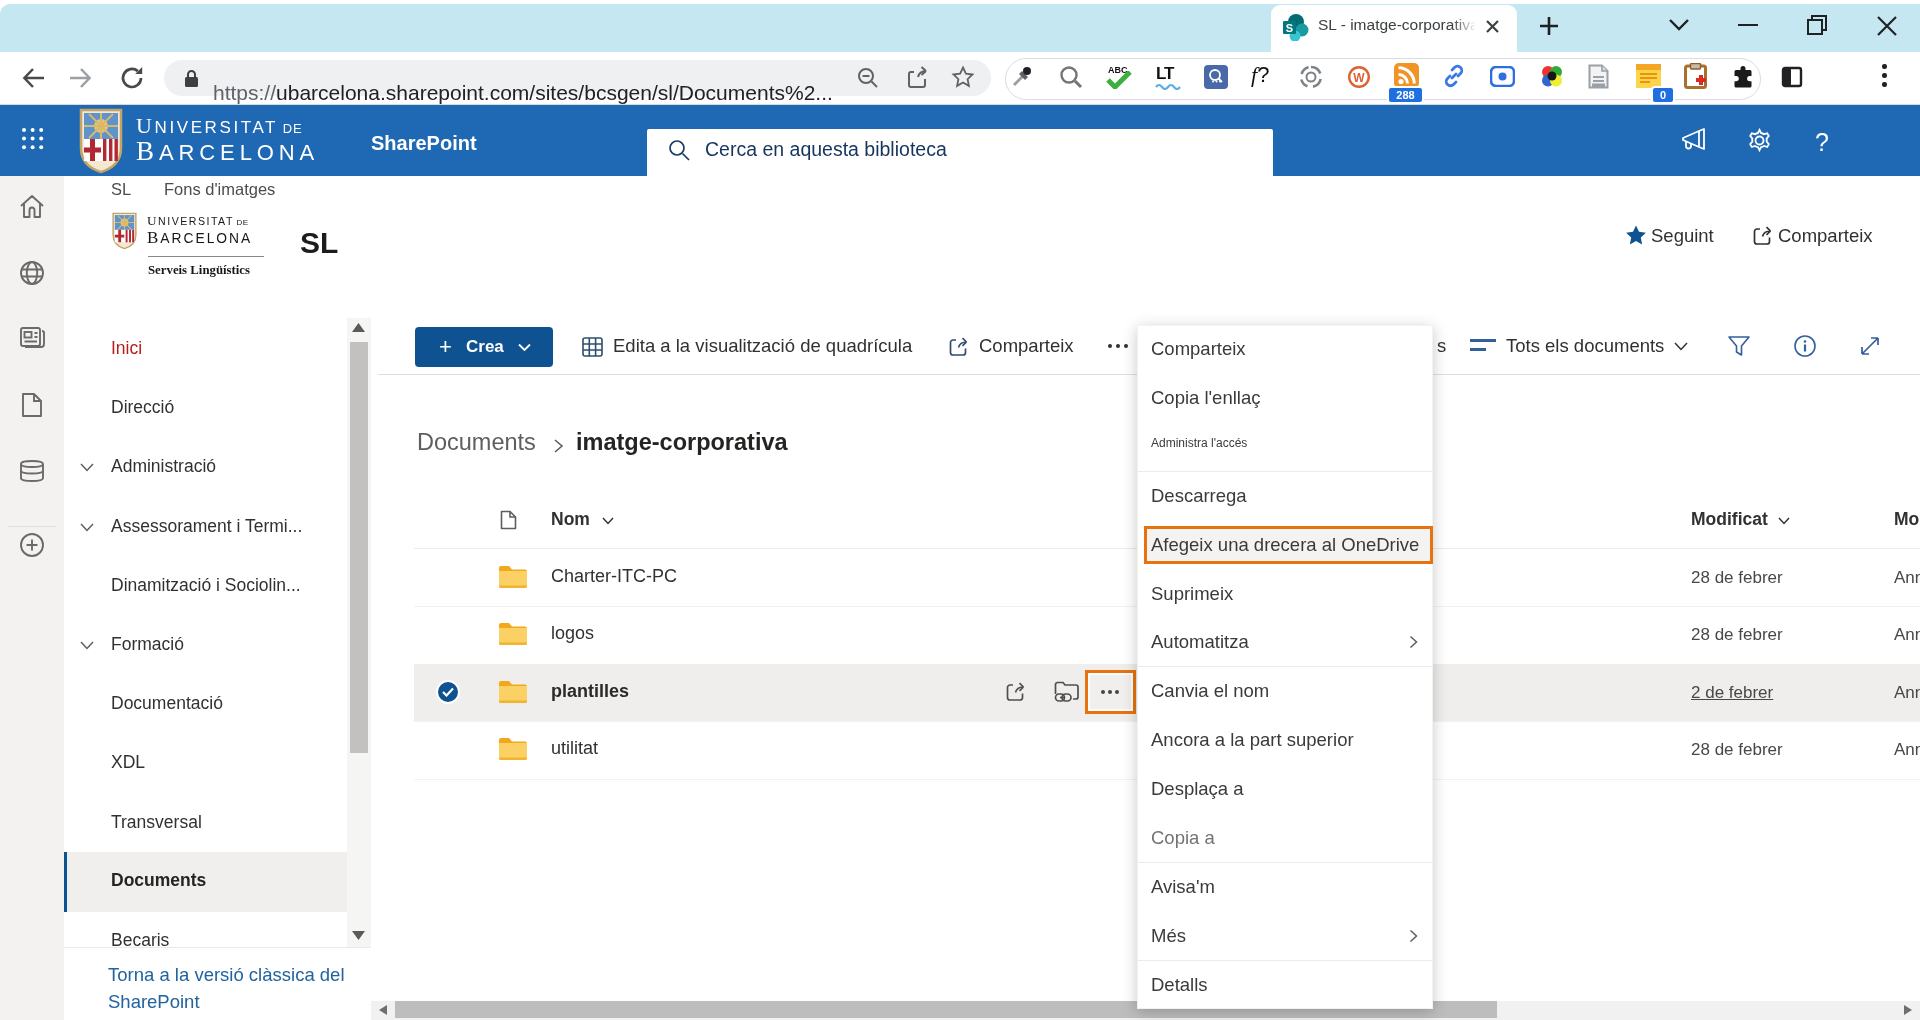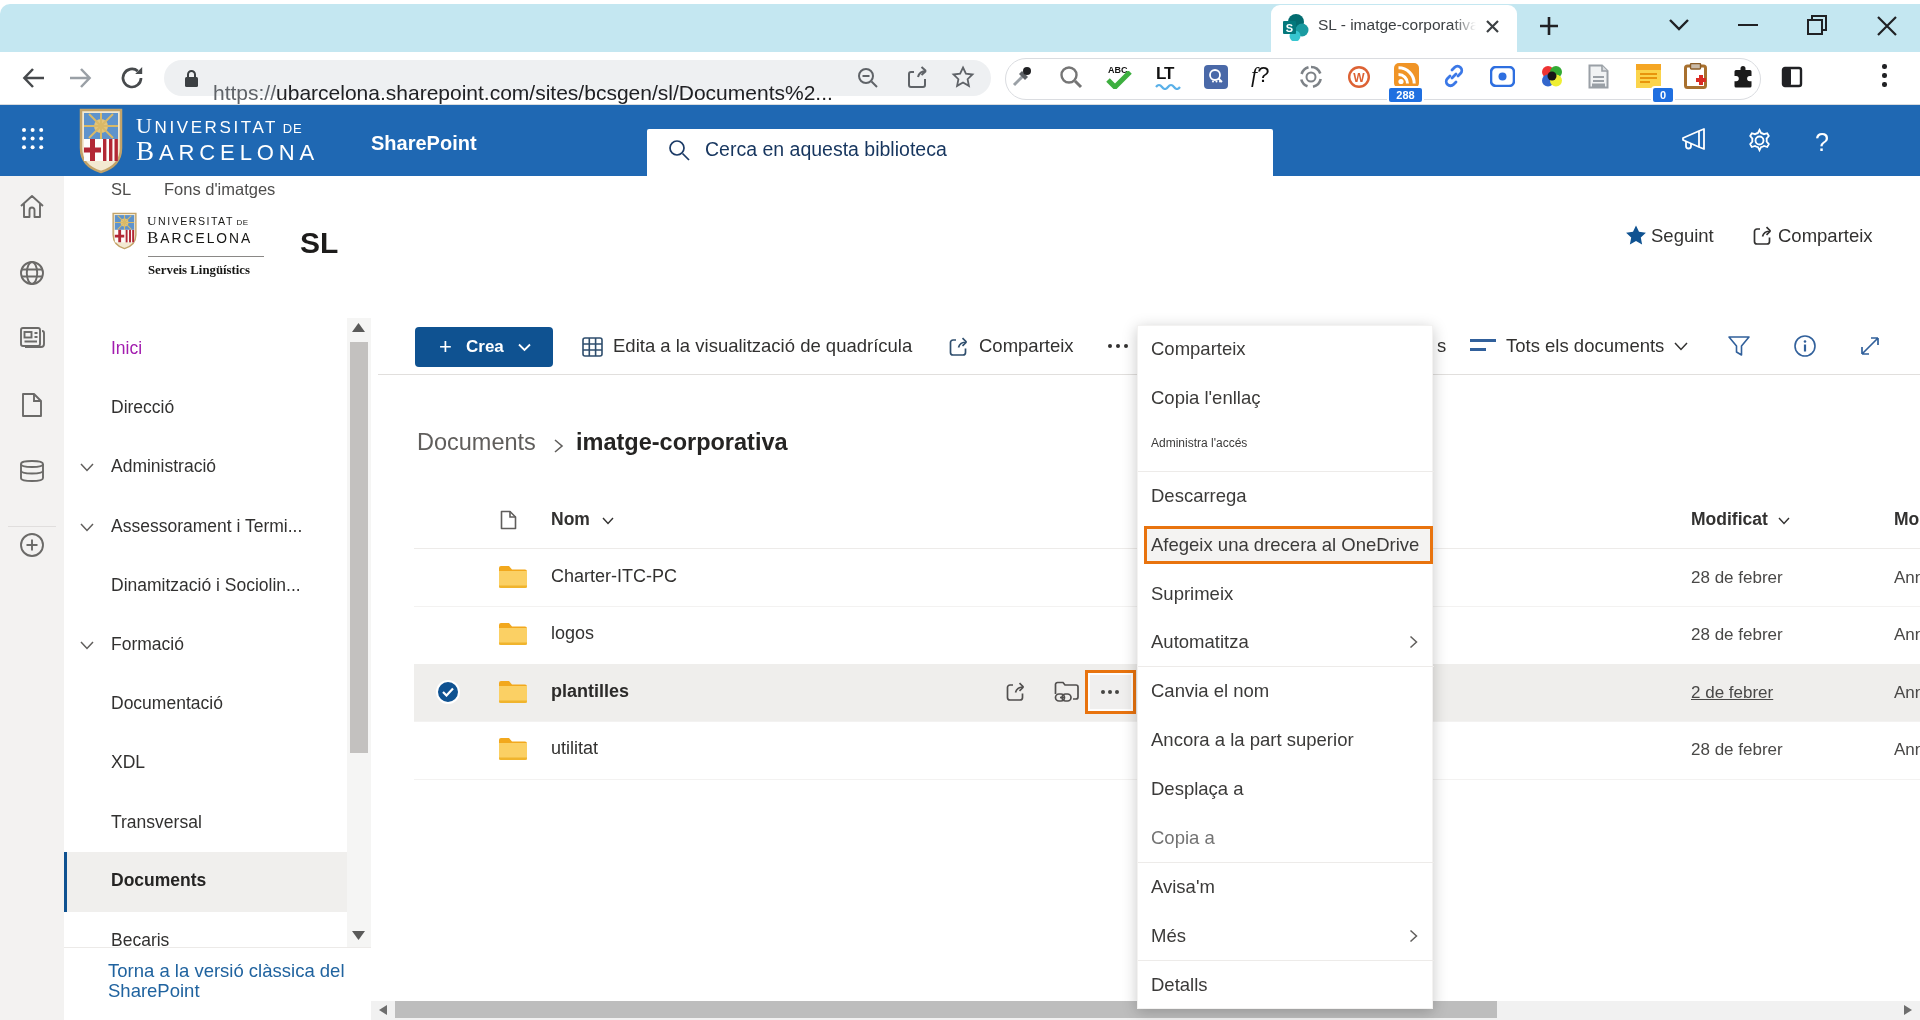--- a/index.html
+++ b/index.html
@@ -317,21 +317,21 @@
       </svg>
   <div class="abs" style="left:1587px;top:49px;font-size:18.5px;color:#323130;">Seguint</div>
   <svg class="abs" style="left:1687px;top:48px;" width="24" height="24" viewBox="0 0 24 24">
         <path d="M9 5 H6 a2.5 2.5 0 0 0 -2.5 2.5 v10 a2.5 2.5 0 0 0 2.5 2.5 h10 a2.5 2.5 0 0 0 2.5 -2.5 v-4" stroke="#323130" stroke-width="1.7" fill="none"></path>
         <path d="M11.5 12.5 C12.5 8.5 15.5 7 19.5 7 M19.5 7 l-4 -3.8 M19.5 7 l-4 3.8" stroke="#323130" stroke-width="1.7" fill="none"></path>
       </svg>
   <div class="abs" style="left:1714px;top:49px;font-size:18.5px;color:#323130;">Comparteix</div>
 </div>
 
 <div class="abs" id="leftnav" style="left:64px;top:318px;width:307px;height:702px;background:#fff;">
-  <div class="abs" style="left:47px;top:20px;font-size:17.5px;color:#a21caf;">Inici</div>
+  <div class="abs" style="left:47px;top:20px;font-size:17.5px;color:#b91c1c;">Inici</div>
   <div class="abs" style="left:47px;top:79px;font-size:17.5px;color:#323130;">Direcció</div>
   <svg class="abs" style="left:16px;top:145px;" width="14" height="9" viewBox="0 0 14 9">
         <path d="M1 1 L7 7.5 L13 1" stroke="#605e5c" stroke-width="1.5" fill="none"></path>
       </svg>
   <div class="abs" style="left:47px;top:138px;font-size:17.5px;color:#323130;">Administració</div>
   <svg class="abs" style="left:16px;top:205px;" width="14" height="9" viewBox="0 0 14 9">
         <path d="M1 1 L7 7.5 L13 1" stroke="#605e5c" stroke-width="1.5" fill="none"></path>
       </svg>
   <div class="abs" style="left:47px;top:198px;font-size:17.5px;color:#323130;">Assessorament i Termi...</div>
   <div class="abs" style="left:47px;top:257px;font-size:17.5px;color:#323130;">Dinamització i Sociolin...</div>
@@ -350,21 +350,21 @@
   <div class="abs" style="left:283px;top:0;width:24px;height:629px;background:#f5f5f4;"></div>
   <svg class="abs" style="left:288px;top:5px;" width="13" height="10" viewBox="0 0 13 10">
         <path d="M0 9 L6.5 0 L13 9 Z" fill="#5a5a59"></path>
       </svg>
   <div class="abs" style="left:286px;top:24px;width:18px;height:411px;background:#c3c1bf;"></div>
   <svg class="abs" style="left:288px;top:612px;" width="13" height="10" viewBox="0 0 13 10">
         <path d="M0 1 L6.5 10 L13 1 Z" fill="#5a5a59"></path>
       </svg>
 
   <div class="abs" style="left:0;top:629px;width:307px;height:1px;background:#eceae8;"></div>
-  <div class="abs" style="left:44px;top:643px;width:250px;font-size:18.5px;line-height:20px;color:#20639f;">Torna a la versió clàssica del SharePoint</div>
+  <div class="abs" style="left:44px;top:643px;width:250px;font-size:18.5px;line-height:27px;color:#20639f;">Torna a la versió clàssica del SharePoint</div>
 </div>
 
 <div class="abs" id="main" style="left:371px;top:318px;width:1549px;height:702px;background:#fff;">
 
   <div class="abs" style="left:7px;top:56px;width:1542px;height:1px;background:#e1dfdd;"></div>
   <div class="abs" style="left:44px;top:9px;width:138px;height:40px;background:#0f5291;border-radius:4px;color:#fff;">
     <div class="abs" style="left:24px;top:7px;font-size:22px;font-weight:300;">+</div>
     <div class="abs" style="left:51px;top:10px;font-size:17px;font-weight:600;">Crea</div>
     <svg class="abs" style="left:103px;top:16px;" width="13" height="9" viewBox="0 0 13 9">
           <path d="M1 1.5 L6.5 7 L12 1.5" stroke="#fff" stroke-width="1.8" fill="none"></path>

